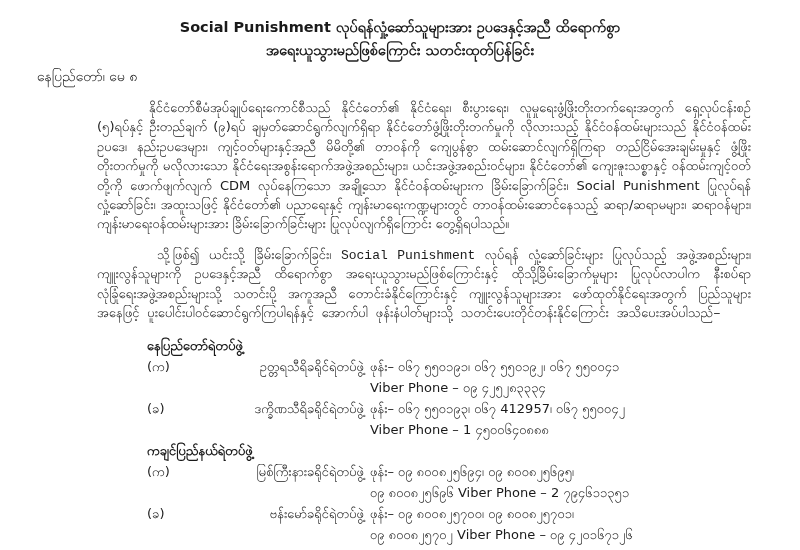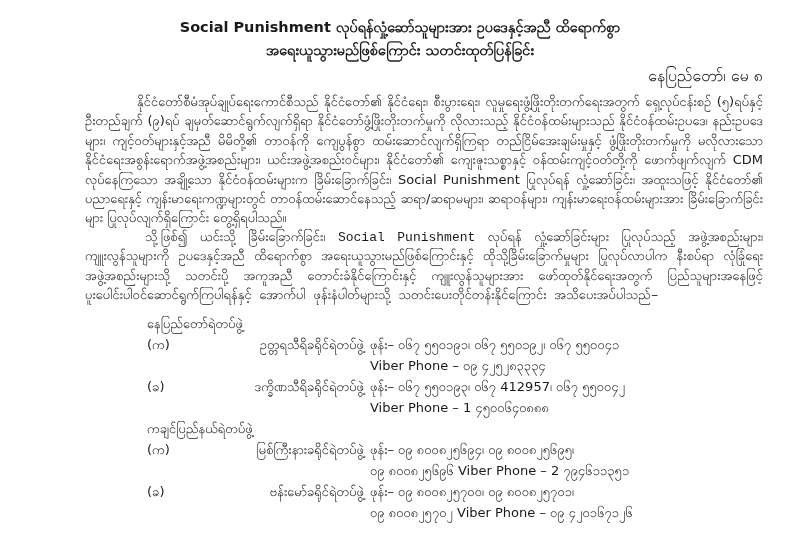--- a/index.html
+++ b/index.html
@@ -16,37 +16,37 @@
     line-height: 19.4px;
   }
   .title-block {
     margin-left: -48px;           
     text-align: center;
     font-weight: bold;
     font-size: 14.5px;
     line-height: 23px;
   }
   .dateline {
-    margin: 4px 0 6px -48px;
-    text-align: right;
-    font-size: 16px;
+    margin: 4px 0 12px -48px;
+    text-align: left;
+    font-size: 14px;
     line-height: 20px;
   }
   p.para {
-    margin: 0;
+    margin: 12px;
     text-align: justify;
   }
   p.para.p1 { text-indent: 52px; }
   p.para.p2 { text-indent: 60px; font-family: Liberation Mono, monospace; }
   .contacts {
     margin-left: 62px;            
     margin-top: 8px;
   }
   .sec-heading {
-    font-weight: normal;
+    font-weight: bold;
     line-height: 21px;
   }
   .entry {
     display: grid;
     grid-template-columns: 45px 178px 1fr;
     line-height: 21px;
     align-items: start;
   }
   .entry .lbl { white-space: nowrap; }
   .entry .nm  { padding-right: 6px; text-align: right; }

